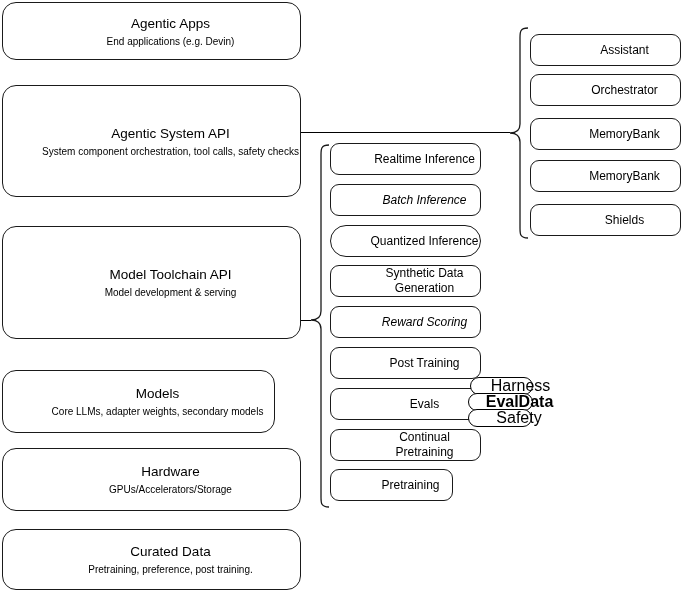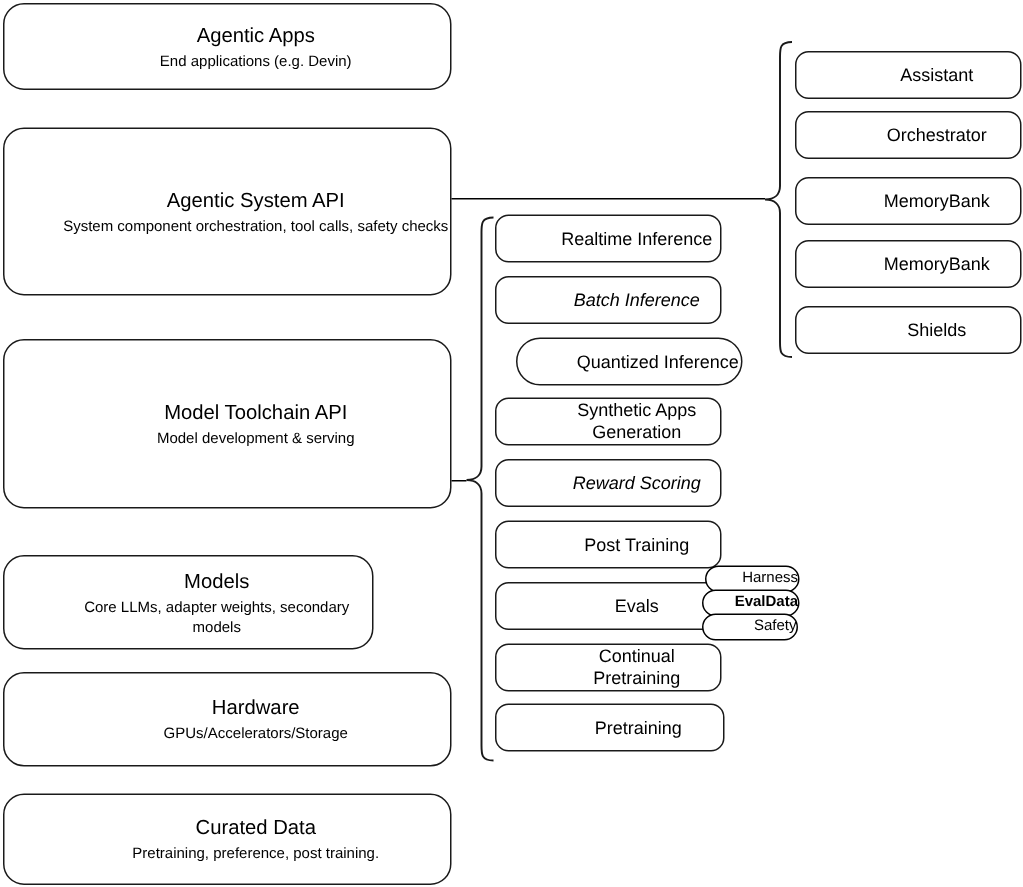--- a/index.html
+++ b/index.html
@@ -44,25 +44,24 @@
     color: #000;
     margin-top: 3px;
   }
   .chip {
     border-radius: 9px;
     font-size: 12px;
     line-height: 15px;
   }
   .pill {
     border-radius: 11px;
-    font-size: 10px;
+    font-size: 16px;
     line-height: 14px;
     border: 1px solid #000;
     z-index: 5;
-    align-items: flex-end;
   }
   .brace-wrap {
     position: absolute;
   }
   .brace-wrap svg {
     display: block;
     overflow: visible;
   }
   .connector {
     position: absolute;
@@ -85,21 +84,21 @@
   <div class="node layer" style="left:2px; top:85px; width:299px; height:112px;">
     <div class="title">Agentic System API</div>
     <div class="subtitle">System component orchestration, tool calls, safety checks</div>
   </div>
 
   <div class="node layer" style="left:2px; top:226px; width:299px; height:113px;">
     <div class="title">Model Toolchain API</div>
     <div class="subtitle">Model development &amp; serving</div>
   </div>
 
-  <div class="node layer" style="left:2px; top:370px; width:247px; height:63px;">
+  <div class="node layer" style="left:2px; top:370px; width:273px; height:63px;">
     <div class="title">Models</div>
     <div class="subtitle">Core LLMs, adapter weights, secondary models</div>
   </div>
 
   <div class="node layer" style="left:2px; top:448px; width:299px; height:63px;">
     <div class="title">Hardware</div>
     <div class="subtitle">GPUs/Accelerators/Storage</div>
   </div>
 
   <div class="node layer" style="left:2px; top:529px; width:299px; height:61px;">
@@ -138,39 +137,39 @@
       <path d="M20 2 C12 2 12 6 12 12 L12 168 C12 174 8 177 2 177 C8 177 12 180 12 186 L12 354 C12 360 12 364 20 364" fill="none" stroke="#1a1a1a" stroke-width="1.3"></path>
     </svg>
   </div>
 
   <div class="node chip" style="left:330px; top:143px; width:151px; height:32px;">
     <span>Realtime Inference</span>
   </div>
   <div class="node chip" style="left:330px; top:184px; width:151px; height:32px;font-style:italic;">
     <span>Batch Inference</span>
   </div>
-  <div class="node chip" style="left:344px; top:225px; width:151px; height:32px;border-radius:16px;">
+  <div class="node chip" style="left:330px; top:225px; width:151px; height:32px;border-radius:16px;">
     <span>Quantized Inference</span>
   </div>
   <div class="node chip" style="left:330px; top:265px; width:151px; height:32px;">
-    <span>Synthetic Apps Generation</span>
+    <span>Synthetic Data Generation</span>
   </div>
   <div class="node chip" style="left:330px; top:306px; width:151px; height:32px;font-style:italic;">
     <span>Reward Scoring</span>
   </div>
   <div class="node chip" style="left:330px; top:347px; width:151px; height:32px;">
     <span>Post Training</span>
   </div>
   <div class="node chip" style="left:330px; top:388px; width:151px; height:32px;">
     <span>Evals</span>
   </div>
   <div class="node chip" style="left:330px; top:429px; width:151px; height:32px;">
     <span>Continual Pretraining</span>
   </div>
-  <div class="node chip" style="left:330px; top:469px; width:153px; height:32px;align-items:center;">
+  <div class="node chip" style="left:330px; top:469px; width:123px; height:32px;align-items:center;">
     <span>Pretraining</span>
   </div>
 
   <div class="node pill" style="left:470px; top:377px; width:63px; height:18px;">
     <span>Harness</span>
   </div>
   <div class="node pill" style="left:468px; top:393px; width:65px; height:18px;font-weight:bold;">
     <span>EvalData</span>
   </div>
   <div class="node pill" style="left:468px; top:409px; width:64px; height:18px;">

